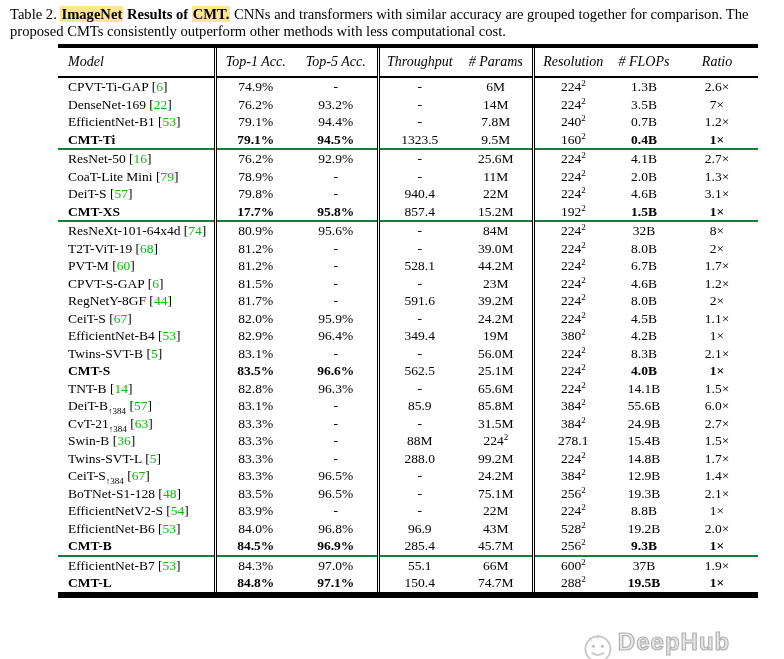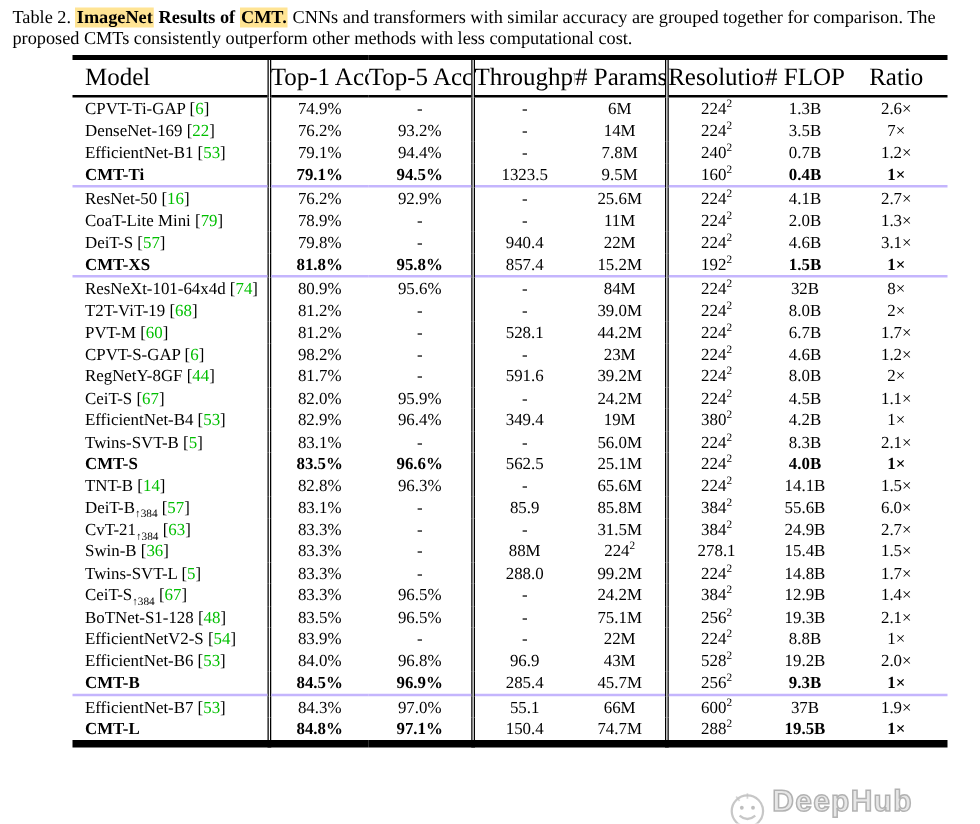--- a/index.html
+++ b/index.html
@@ -11,28 +11,28 @@
   .caption .b{font-weight:bold;}
   
   table.results{position:absolute;left:58px;top:44px;width:700px;border-collapse:collapse;
         table-layout:fixed;font-size:13.5px;
         border-top:4px solid #000;border-bottom:6px solid #000;}
   col.c-model{width:157px;} col.c-top1{width:80px;} col.c-top5{width:83px;}
   col.c-thr{width:82px;} col.c-par{width:73px;} col.c-res{width:79px;}
   col.c-flops{width:64px;} col.c-ratio{width:82px;}
   th,td{padding:0;margin:0;font-weight:normal;text-align:center;vertical-align:middle;
         white-space:nowrap;overflow:hidden;}
-  thead th{height:28px;font-size:20px;border-bottom:2px solid #000;}
+  thead th{height:28px;font-size:14px;border-bottom:2px solid #000;font-style:italic;}
   tbody td{height:17.5px;line-height:17.5px;}
   th:first-child,td:first-child{text-align:left;padding-left:10px;}
   
   th:nth-child(2),td:nth-child(2),
   th:nth-child(4),td:nth-child(4),
   th:nth-child(6),td:nth-child(6){border-left:3px double #000;}
-  tr.gstart td{border-top:2px solid #c4b5fd;}
+  tr.gstart td{border-top:2px solid #15803d;}
   tr.cmt td:nth-child(1),tr.cmt td:nth-child(2),tr.cmt td:nth-child(3),
   tr.cmt td:nth-child(7),tr.cmt td:nth-child(8){font-weight:bold;}
   td sup,th sup{font-size:9px;line-height:0;vertical-align:super;}
   td sub{font-size:9px;line-height:0;vertical-align:sub;}
   .cite{color:#00bf00;}
   
   .watermark{position:absolute;left:580px;top:628px;display:flex;
         pointer-events:none;opacity:0.8;}
   .wm-text{font-family:"Liberation Sans","DejaVu Sans",sans-serif;font-weight:bold;
         font-size:24px;letter-spacing:1px;color:rgba(215,215,215,0.75);
@@ -136,21 +136,21 @@
           <td>79.8%</td>
           <td>-</td>
           <td>940.4</td>
           <td>22M</td>
           <td>224<sup>2</sup></td>
           <td>4.6B</td>
           <td>3.1×</td>
         </tr>
         <tr class="cmt">
           <td>CMT-XS</td>
-          <td>81.8%</td>
+          <td>17.7%</td>
           <td>95.8%</td>
           <td>857.4</td>
           <td>15.2M</td>
           <td>192<sup>2</sup></td>
           <td>1.5B</td>
           <td>1×</td>
         </tr>
       </tbody>
       <tbody>
         <tr class="gstart">
@@ -178,21 +178,21 @@
           <td>81.2%</td>
           <td>-</td>
           <td>528.1</td>
           <td>44.2M</td>
           <td>224<sup>2</sup></td>
           <td>6.7B</td>
           <td>1.7×</td>
         </tr>
         <tr>
           <td>CPVT-S-GAP [<span class="cite">6</span>]</td>
-          <td>98.2%</td>
+          <td>81.5%</td>
           <td>-</td>
           <td>-</td>
           <td>23M</td>
           <td>224<sup>2</sup></td>
           <td>4.6B</td>
           <td>1.2×</td>
         </tr>
         <tr>
           <td>RegNetY-8GF [<span class="cite">44</span>]</td>
           <td>81.7%</td>

